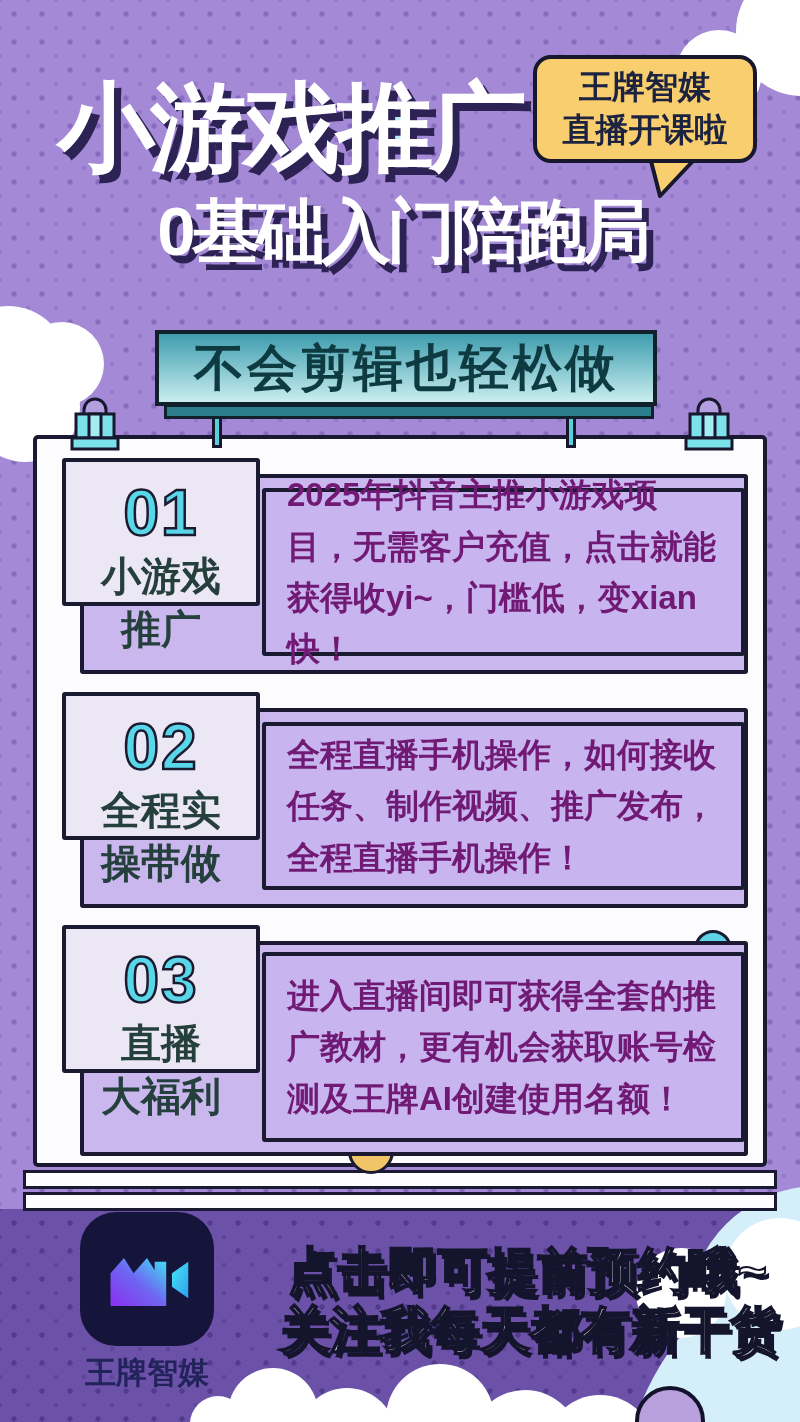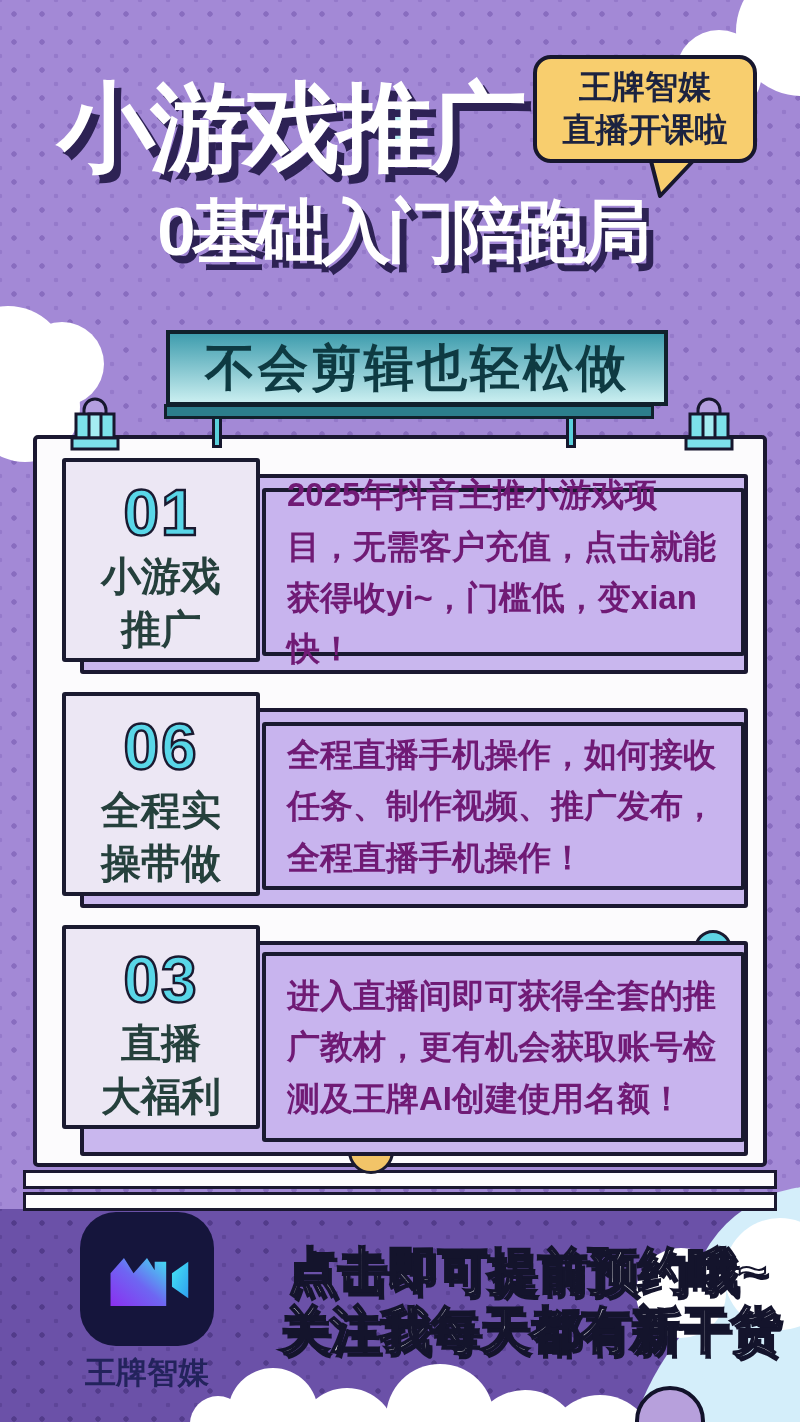--- a/index.html
+++ b/index.html
@@ -34,42 +34,42 @@
   
   .bubble{ left:533px; top:55px; width:224px; height:108px; background:#f8ce6e;
     border:4px solid #17172e; border-radius:18px; z-index:4;
     display:flex; flex-direction:column; justify-content:center; align-items:center; }
   .bubble span{ font-size:33px; font-weight:900; color:#1c2340; line-height:1.3; white-space:nowrap; }
   .bubble-tail{ left:645px; top:158px; z-index:5; }
 
   
   .banner{ left:155px; top:330px; width:502px; height:76px; z-index:6;
     background:linear-gradient(#3f9dae, #c9eef0);
-    border:4px solid #10212c; display:flex; align-items:center; justify-content:center;margin-left:11px; }
+    border:4px solid #10212c; display:flex; align-items:center; justify-content:center; }
   .banner span{ font-size:50px; font-weight:900; color:#0e3a42; letter-spacing:3px; white-space:nowrap; }
   .banner-edge{ left:164px; top:404px; width:490px; height:15px; background:#2c7e8c;
     border:3px solid #10212c; z-index:5; }
   .leg{ width:10px; height:46px; background:#5ad0dc; border:3px solid #17172e; z-index:4; }
   .leg-1{ left:212px; top:402px; } .leg-2{ left:566px; top:402px; }
   .clip{ z-index:7; }
   .clip-left{ left:64px; top:392px; } .clip-right{ left:678px; top:392px; }
 
   
   .board{ left:33px; top:435px; width:734px; height:732px; background:#fcfbfd;
     border:4px solid #1b1831; border-radius:5px; z-index:3; }
   .strip{ left:23px; width:754px; height:19px; background:#fdfcfe;
     border:3px solid #1b1831; z-index:3; }
   .strip-1{ top:1170px; } .strip-2{ top:1192px; }
 
   
   .backdrop{ background:#c9b7ee; border:4px solid #1b1831; border-radius:3px; z-index:5; }
   .bd-1{ left:80px; top:474px; width:668px; height:200px; }
   .bd-2{ left:80px; top:708px; width:668px; height:200px; }
   .bd-3{ left:80px; top:941px; width:668px; height:215px; }
-  .numbox{ left:62px; width:198px; height:204px; background:#ece7f4;
+  .numbox{ left:62px; width:198px; height:148px; background:#ece7f4;
     border:4px solid #1a1a30; border-radius:3px; z-index:6; text-align:center; padding-top:18px; }
   .nb-1{ top:458px; } .nb-2{ top:692px; } .nb-3{ top:925px; }
   .num{ display:block; font-size:64px; line-height:1.05; font-weight:900; color:#59d7e8;
     -webkit-text-stroke:2.5px #1a1a30; letter-spacing:2px; }
   .numlabel{ display:block; font-size:40px; line-height:1.18; font-weight:800; color:#25403c; margin-top:6px; white-space:nowrap; }
   .textbox{ left:262px; width:483px; background:#c8b4ee; border:4px solid #1a1a30; border-radius:3px;
     z-index:6; display:flex; align-items:center; padding:8px 21px; }
   .tb-1{ top:488px; height:168px; } .tb-2{ top:722px; height:168px; } .tb-3{ top:952px; height:190px; }
   .textbox p{ font-size:33px; font-weight:700; color:#701a75; line-height:1.56; }
   .dot-cyan-card{ left:694px; top:930px; width:38px; height:38px; border-radius:50%;
@@ -160,21 +160,21 @@
     <span class="num">01</span>
     <span class="numlabel">小游戏</span>
     <span class="numlabel">推广</span>
   </div>
   <div class="abs textbox tb-1">
     <p>2025年抖音主推小游戏项目，无需客户充值，点击就能获得收yi~，门槛低，变xian快！</p>
   </div>
 
   <div class="abs backdrop bd-2"></div>
   <div class="abs numbox nb-2">
-    <span class="num">06</span>
+    <span class="num">02</span>
     <span class="numlabel">全程实</span>
     <span class="numlabel">操带做</span>
   </div>
   <div class="abs textbox tb-2">
     <p>全程直播手机操作，如何接收任务、制作视频、推广发布，全程直播手机操作！</p>
   </div>
 
   <div class="abs dot-cyan-card"></div>
   <div class="abs bump-yellow"></div>
   <div class="abs backdrop bd-3"></div>

